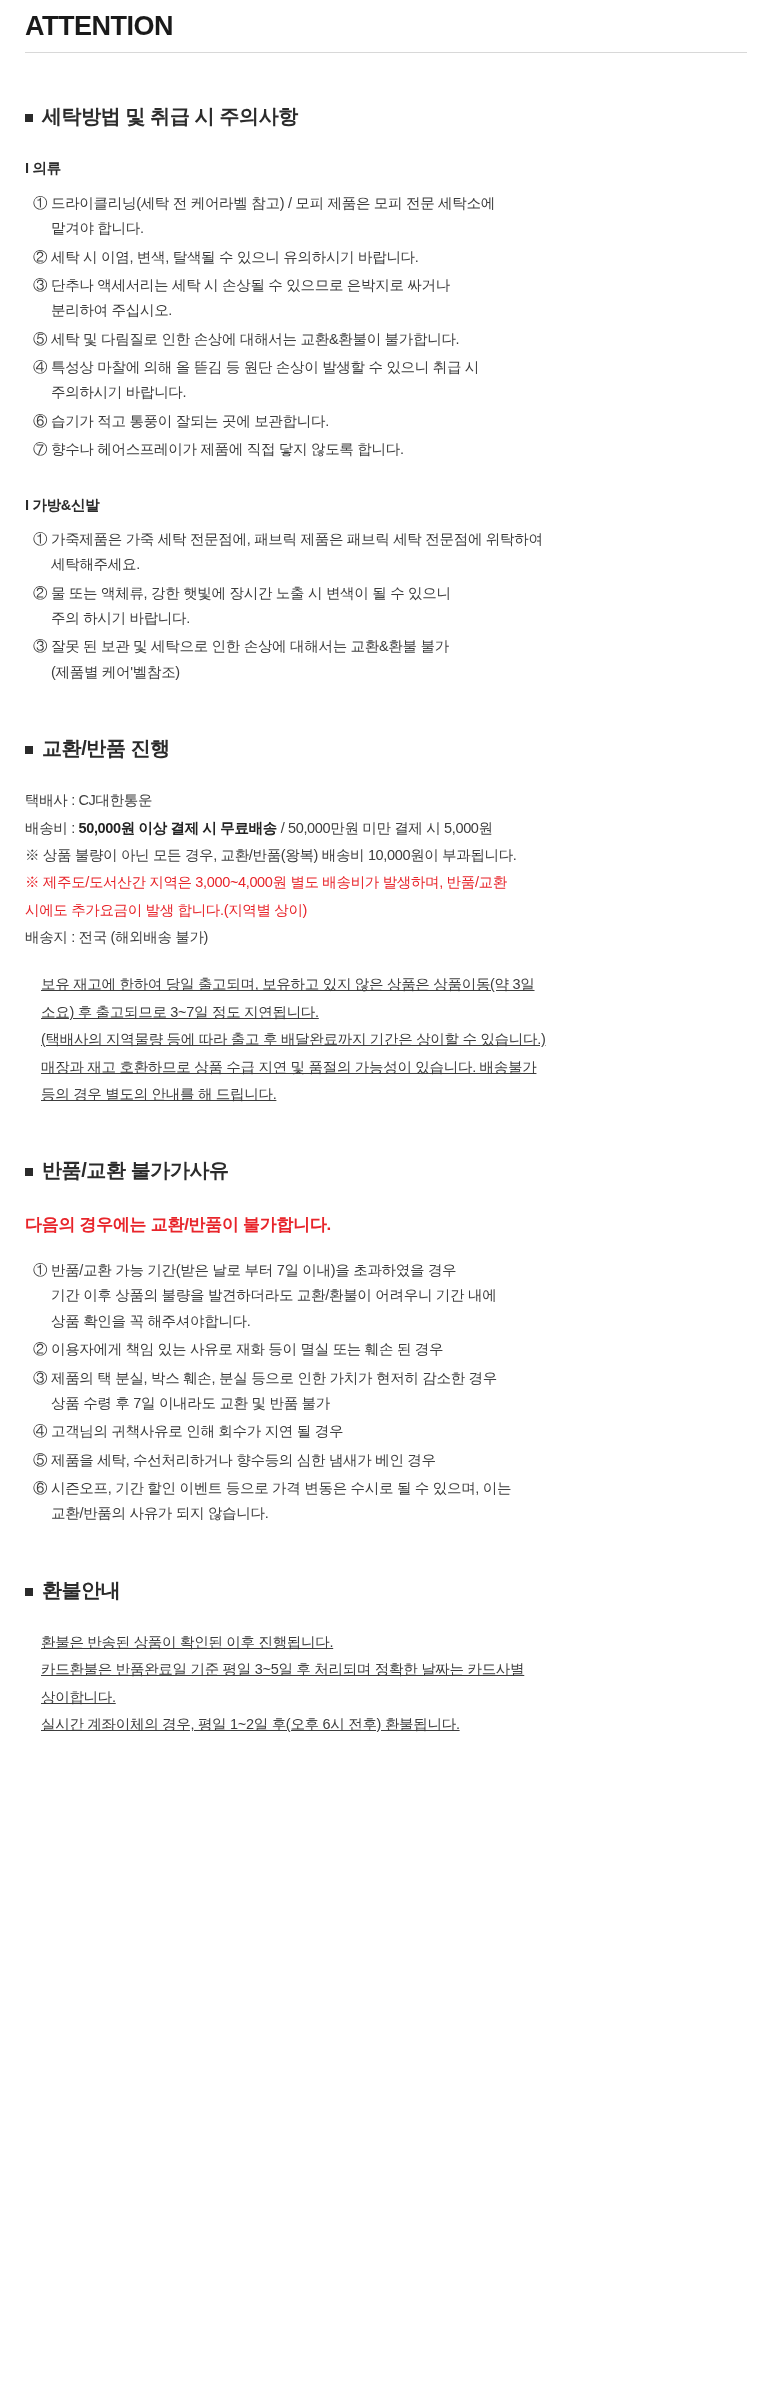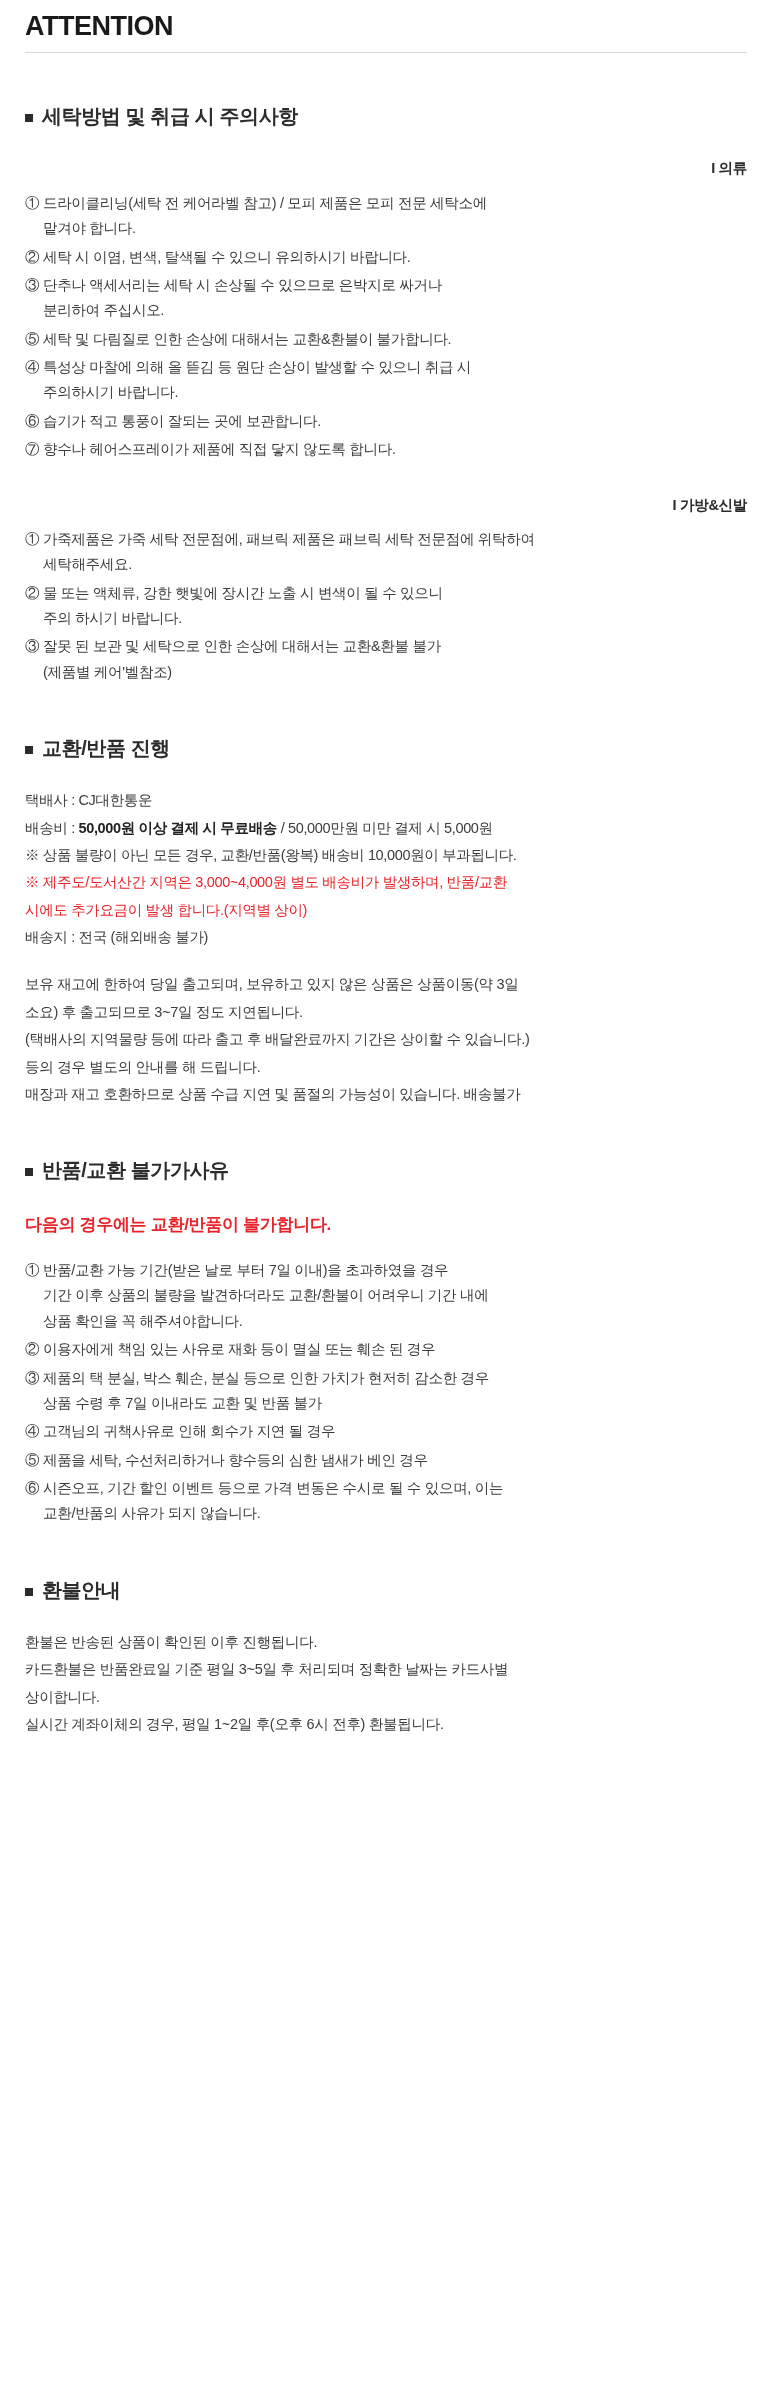--- a/index.html
+++ b/index.html
@@ -61,36 +61,36 @@
     flex: 0 0 auto;
     position: relative;
     top: -1px;
   }
   .sub-head {
     font-size: 14.5px;
     font-weight: bold;
     color: #2b2b2b;
     margin: 0 0 9px 0;
     letter-spacing: -0.3px;
-    text-align: right;
   }
   .group { margin-bottom: 30px; }
   .group:last-child { margin-bottom: 0; }
 
   ul.items { list-style: none; margin: 0; padding: 0; }
   ul.items li {
-    margin: 0 0 3px 0;
+    margin: 0 0 3px 8px;
     letter-spacing: -0.3px;
   }
   .ln { display: block; }
   .ln.ind { padding-left: 18px; }
 
   p.para {
-    margin: 0 0 2px 0;
-    letter-spacing: -0.3px;
+    margin: 0 0 2px 16px;
+    letter-spacing: -0.3px;
+    text-decoration: underline;
   }
   .gap { height: 20px; }
 
   .bold { font-weight: bold; color: #222; }
   .red { color: #e8242a; }
 
   .shipping-line { margin: 0 0 2px 0; letter-spacing: -0.35px; }
   .notice-head {
     font-weight: bold;
     color: #e8242a;
@@ -182,22 +182,22 @@
     <p class="shipping-line red">시에도 추가요금이 발생 합니다.(지역별 상이)</p>
     <p class="shipping-line">
       <span>배송지 : </span><span>전국 (해외배송 불가)</span>
     </p>
 
     <div class="gap"></div>
 
     <p class="para">보유 재고에 한하여 당일 출고되며, 보유하고 있지 않은 상품은 상품이동(약 3일</p>
     <p class="para">소요) 후 출고되므로 3~7일 정도 지연됩니다.</p>
     <p class="para">(택배사의 지역물량 등에 따라 출고 후 배달완료까지 기간은 상이할 수 있습니다.)</p>
+    <p class="para">매장과 재고 호환하므로 상품 수급 지연 및 품절의 가능성이 있습니다. 배송불가</p>
     <p class="para">등의 경우 별도의 안내를 해 드립니다.</p>
-    <p class="para">매장과 재고 호환하므로 상품 수급 지연 및 품절의 가능성이 있습니다. 배송불가</p>
   </div>
 
   <div class="section">
     <h2 class="sec-head">
       <span class="sq"></span>
       <span>반품/교환 불가가사유</span>
     </h2>
 
     <p class="notice-head">다음의 경우에는 교환/반품이 불가합니다.</p>
 

